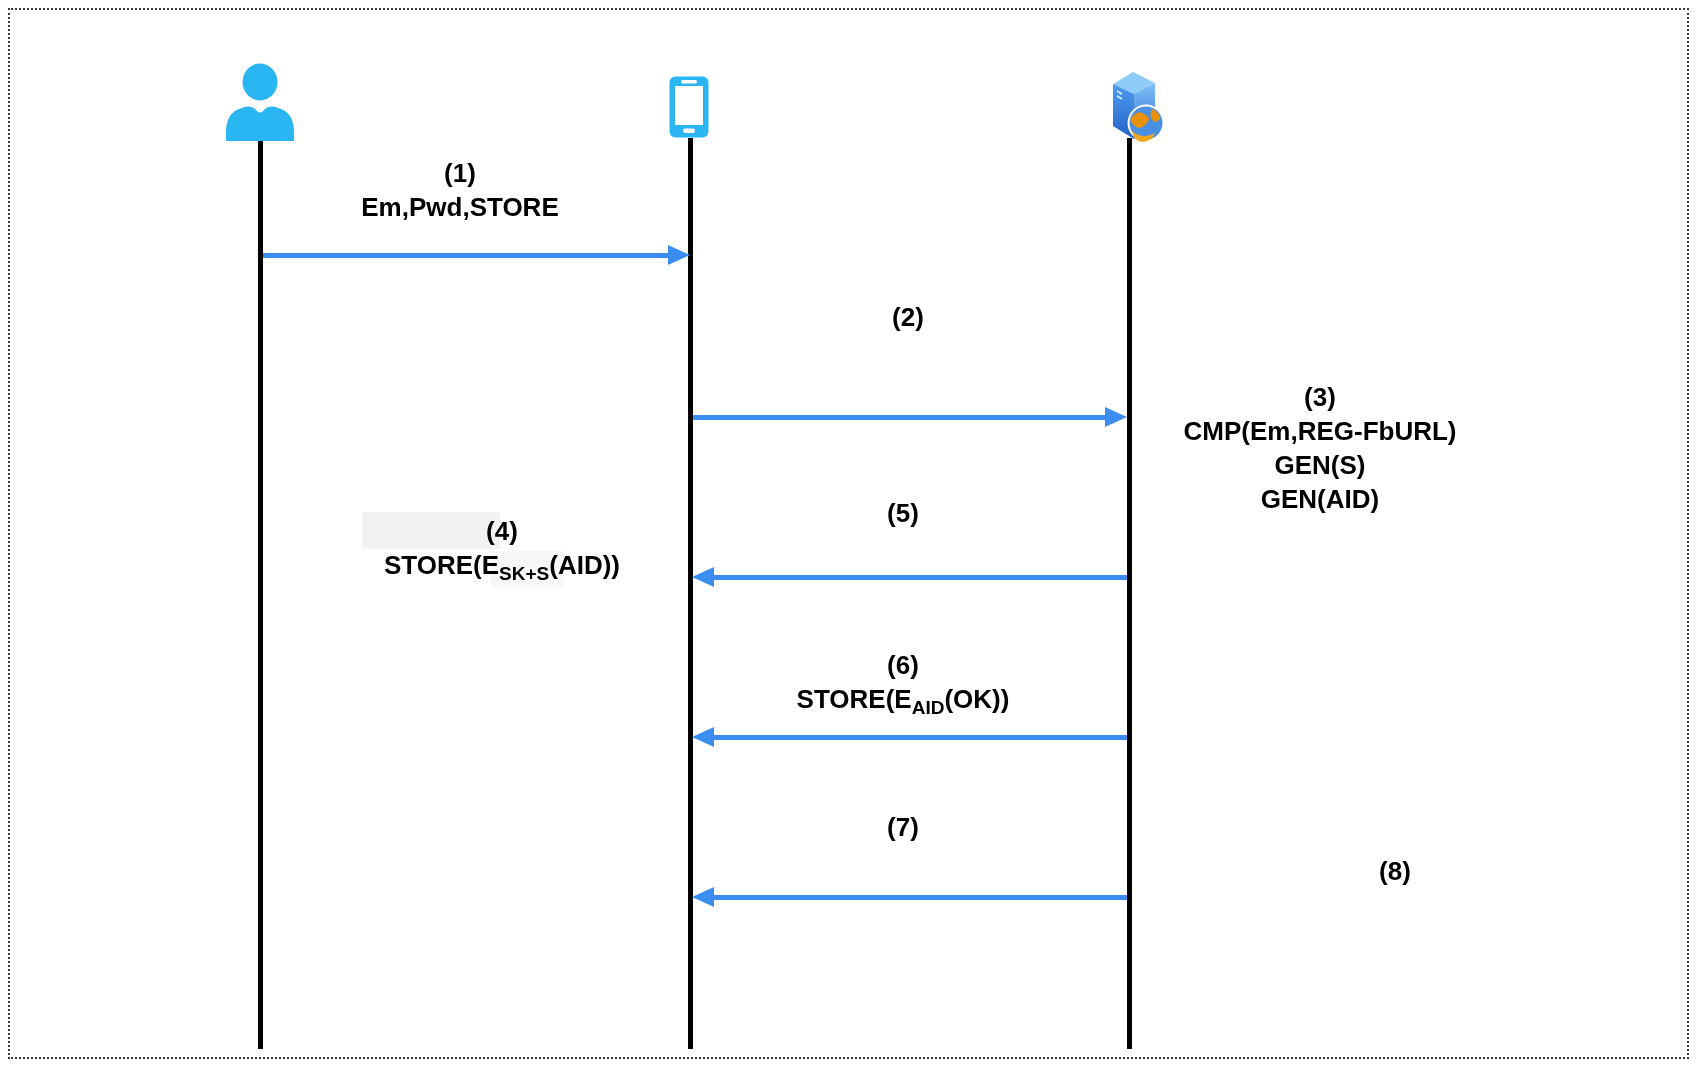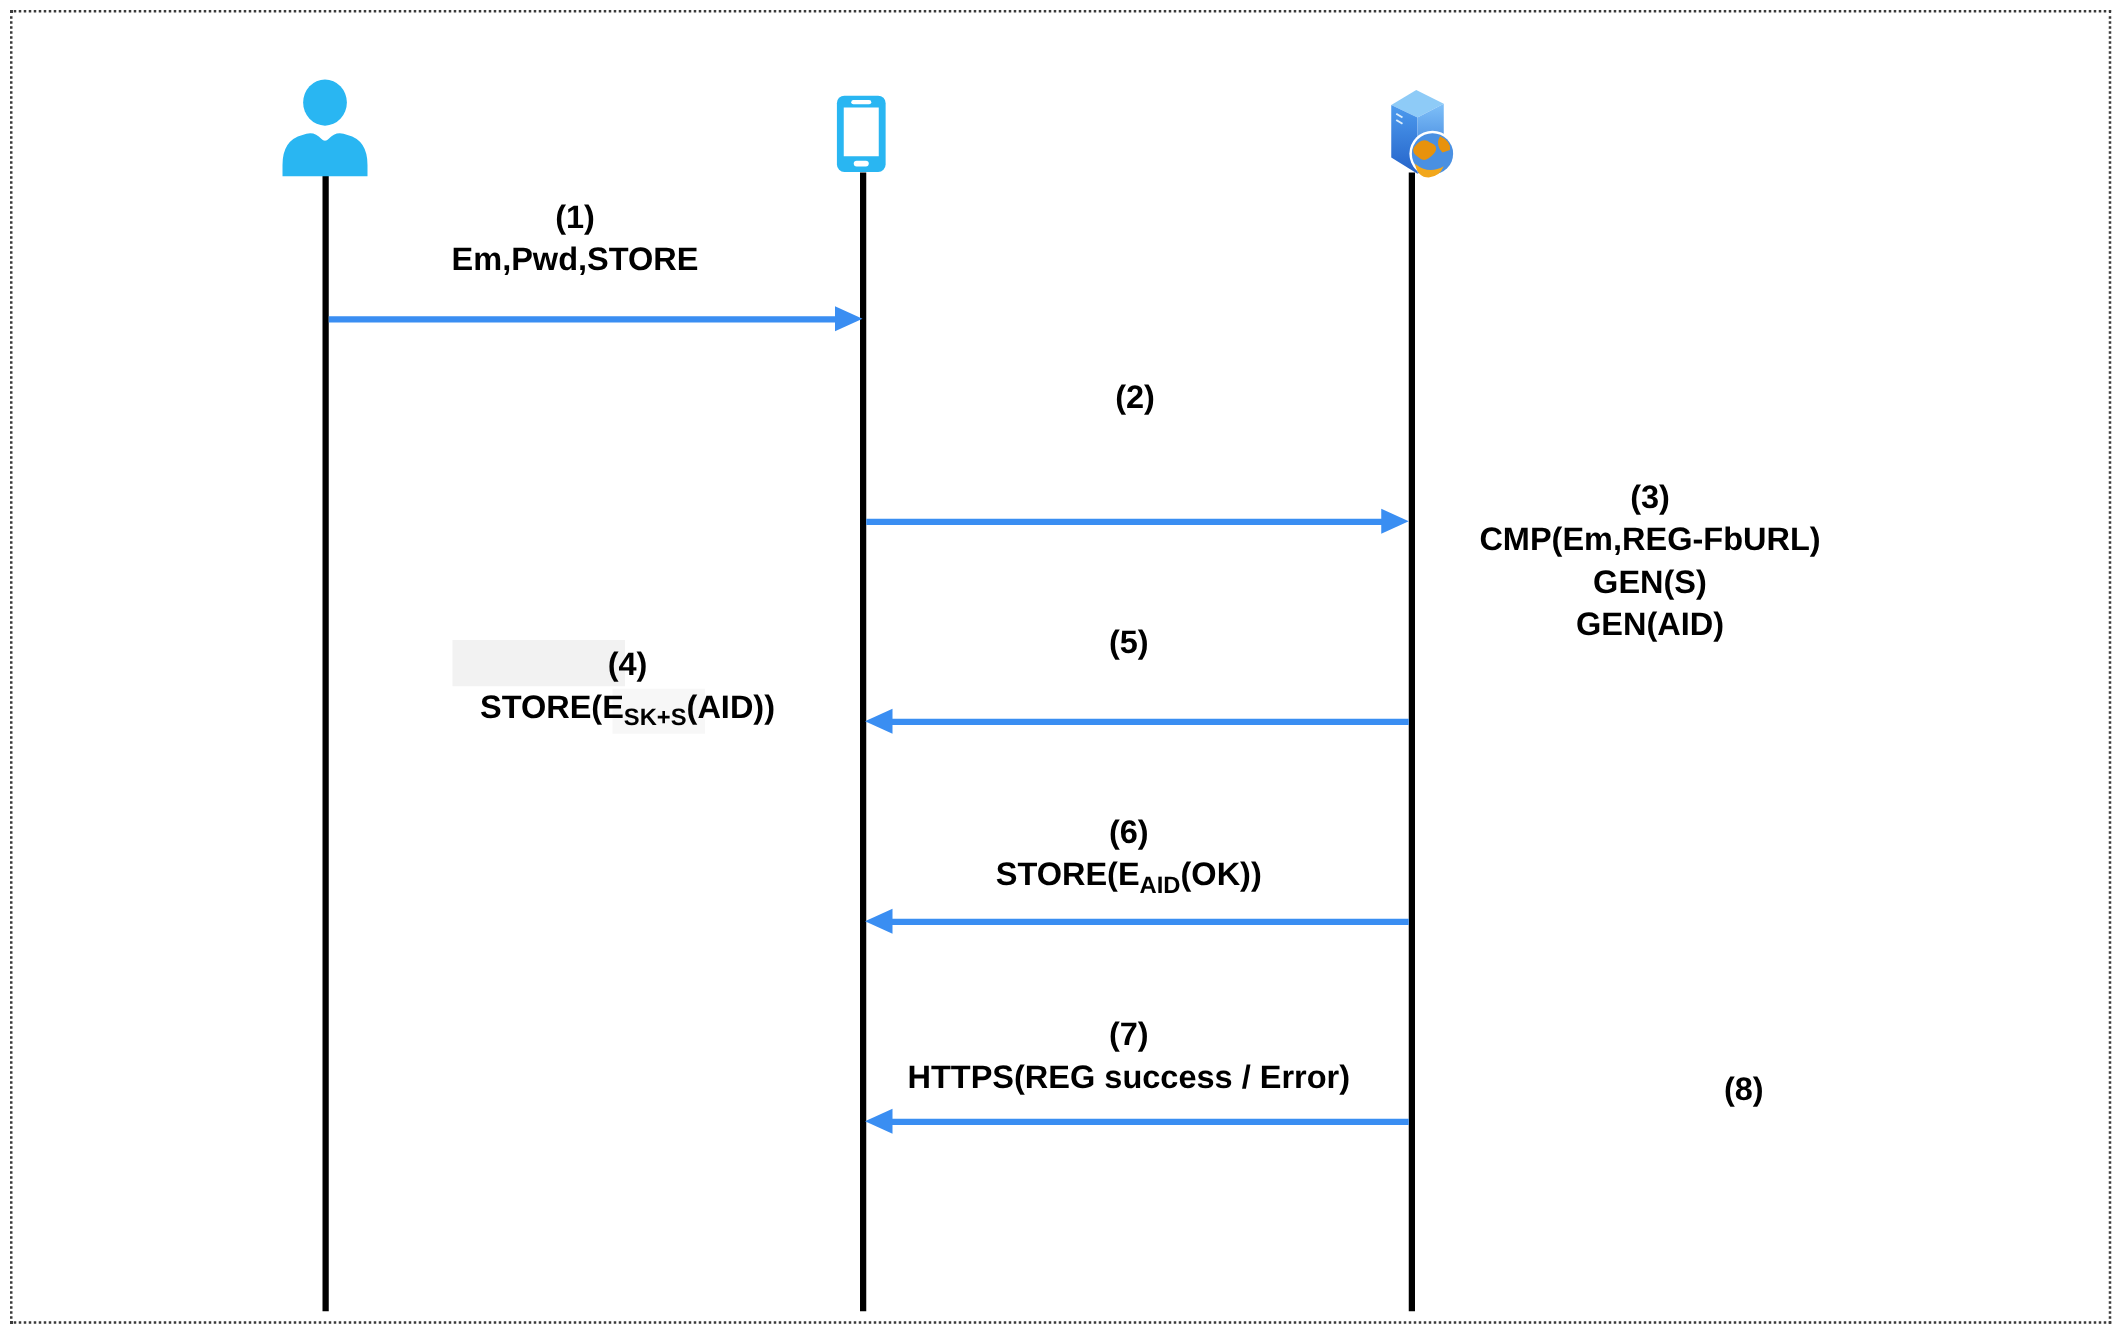--- a/index.html
+++ b/index.html
@@ -120,19 +120,18 @@
     <div>(5)</div>
   </div>
 
   <div class="label" style="left:903px; top:648px;">
     <div>(6)</div>
     <div><span>STORE(E</span><span class="sub">AID</span><span>(OK))</span></div>
   </div>
 
   <div class="label" style="left:903px; top:810px;">
     <div>(7)</div>
-    <div>HTTPS(REG success / Error)</div>
   </div>
 
   <div class="label" style="left:1395px; top:854px;">
     <div>(8)</div>
   </div>
 </div>
 
 </body></html>

